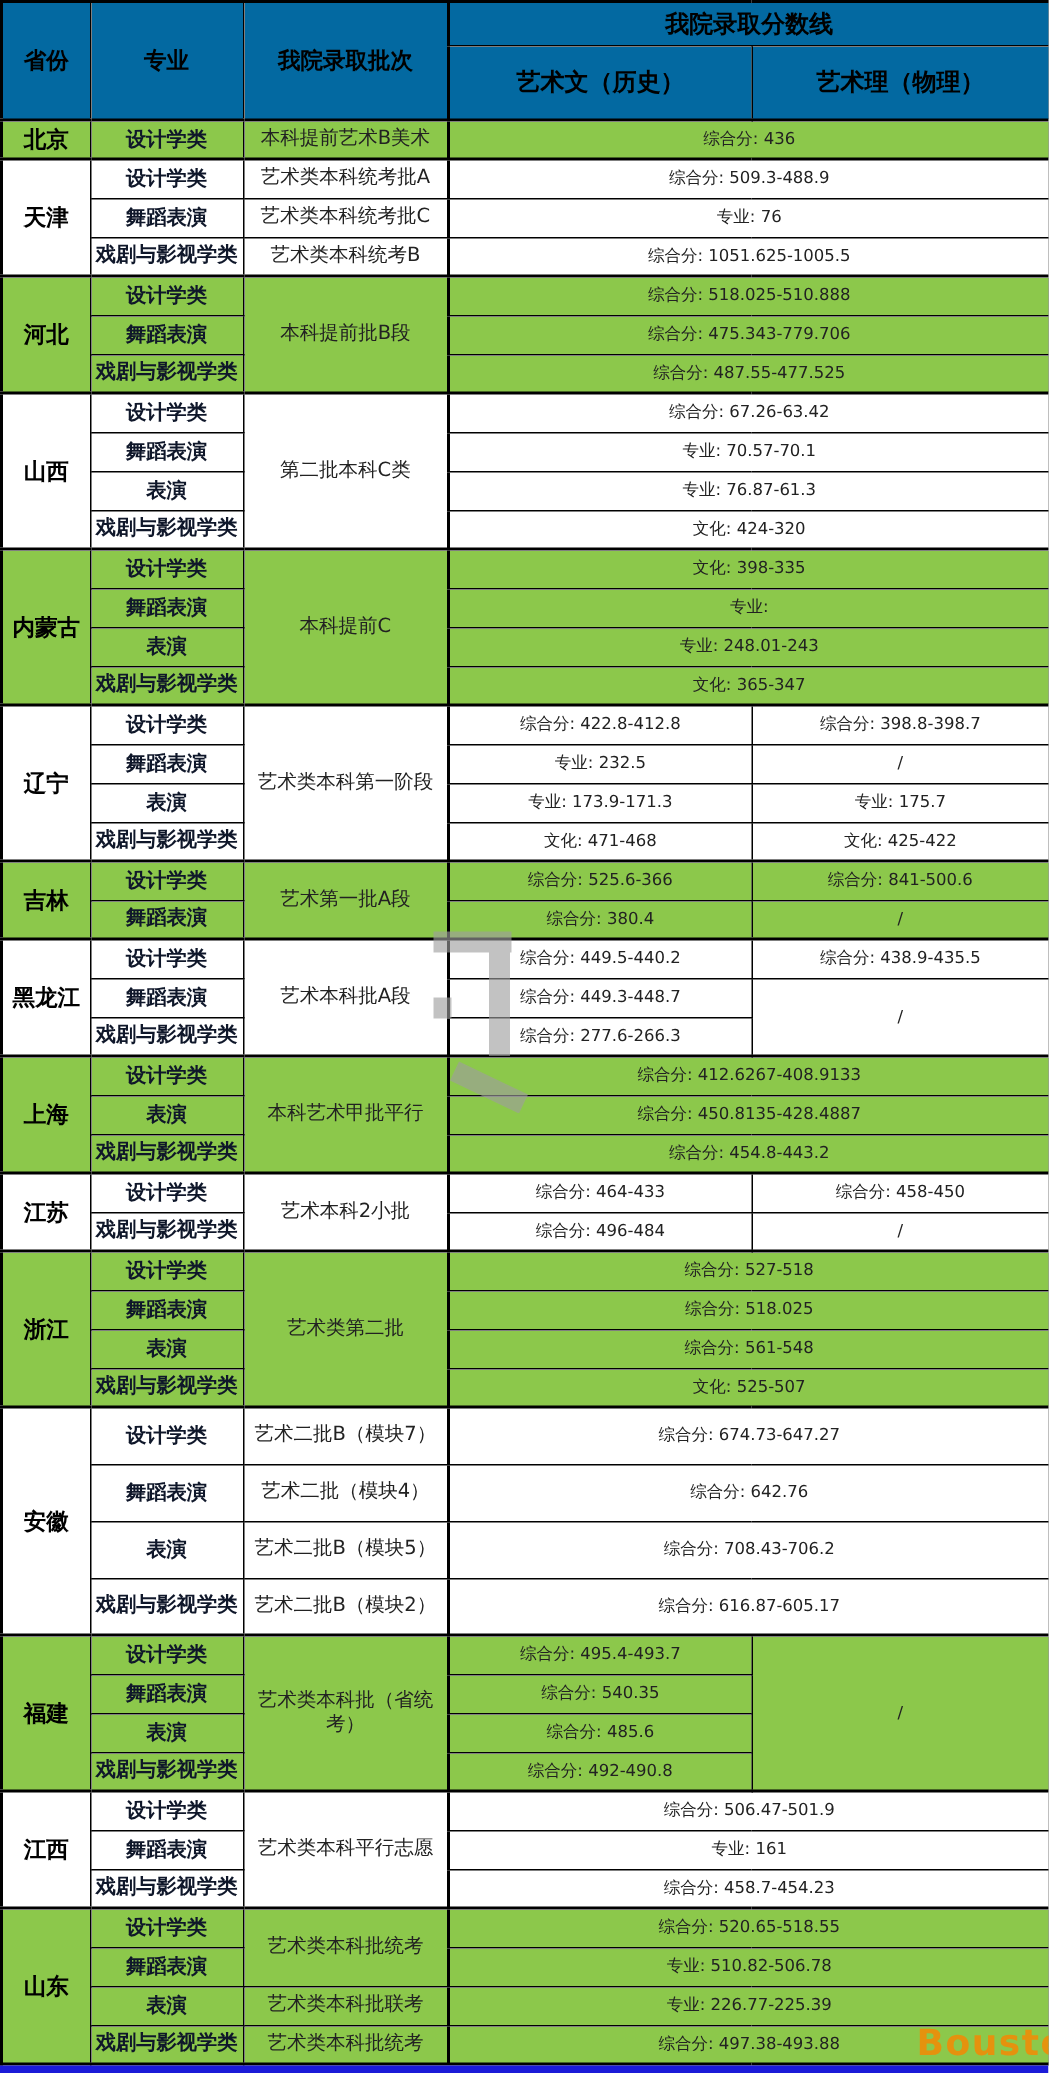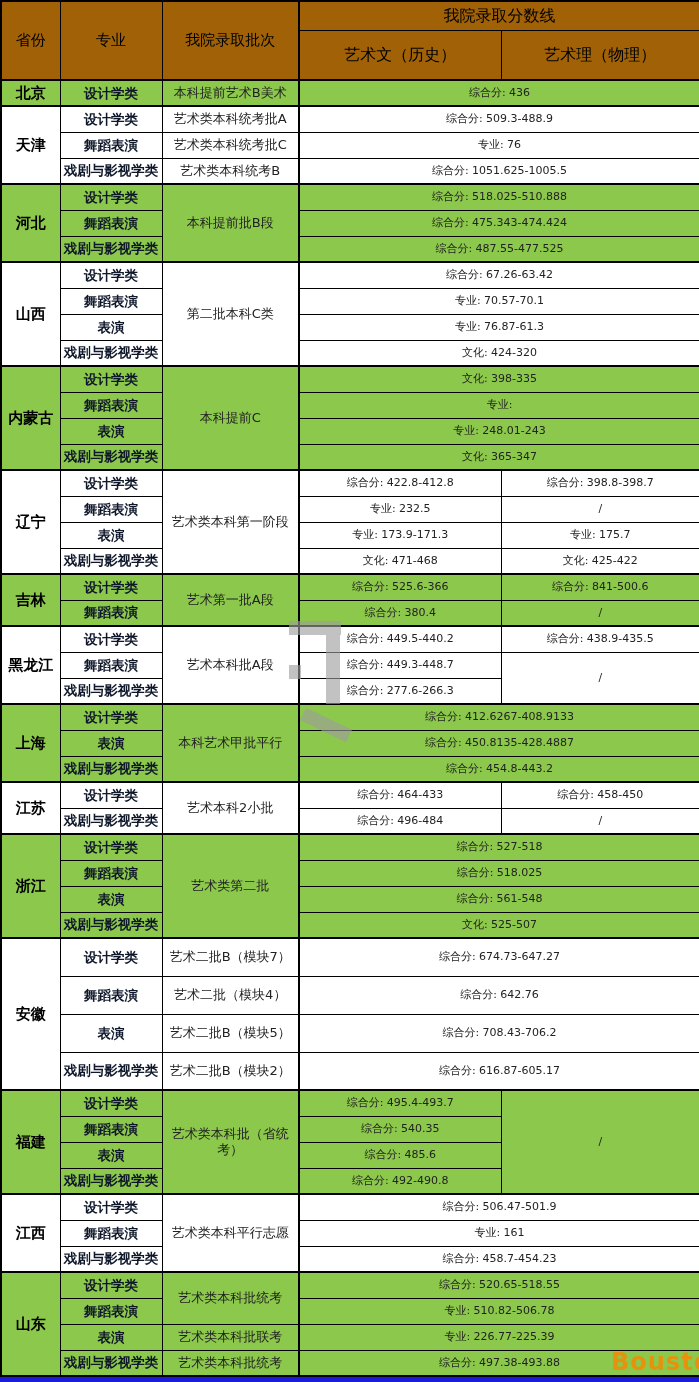--- a/index.html
+++ b/index.html
@@ -16,21 +16,21 @@
   }
   td {
     border:1px solid #000; text-align:center; vertical-align:middle;
     padding:0 2px; font-size:13px; color:#1c1c1c; overflow:hidden;
     line-height:1.25;
   }
   thead tr.h1 { height:29px; }
   thead tr.h2 { height:50px; }
   tbody tr { height:26px; }
   tbody tr.tall { height:38px; }
-  td.hdr { font-weight:normal; font-size:15px; color:#000; background:#a16207; }
+  td.hdr { font-weight:bold; font-size:15px; color:#000; background:#0369a1; }
   td.score-h { font-size:16px; }
   td.prov { font-weight:bold; font-size:15px; color:#000;margin-left:44px; }
   td.major { font-weight:bold; font-size:13.5px; color:#0f172a; }
   td.batch { font-size:13px; color:#222;margin-top:35px; }
   td.val { font-size:11px; color:#222; }
   tr.g td { background:#8cc84b; }
   tr.grp td { border-top:2px solid #000; }
   td.bl2 { border-left:2px solid #000; }
 
   .wm-logo {
@@ -97,21 +97,21 @@
     </tr>
 
     <tr class="g grp">
       <td class="prov" rowspan="3">河北</td>
       <td class="major">设计学类</td>
       <td class="batch" rowspan="3">本科提前批B段</td>
       <td class="val bl2" colspan="2">综合分: 518.025-510.888</td>
     </tr>
     <tr class="g">
       <td class="major">舞蹈表演</td>
-      <td class="val bl2" colspan="2">综合分: 475.343-474.424</td>
+      <td class="val bl2" colspan="2">综合分: 475.343-779.706</td>
     </tr>
     <tr class="g">
       <td class="major">戏剧与影视学类</td>
       <td class="val bl2" colspan="2">综合分: 487.55-477.525</td>
     </tr>
 
     <tr class="grp">
       <td class="prov" rowspan="4">山西</td>
       <td class="major">设计学类</td>
       <td class="batch" rowspan="4">第二批本科C类</td>

